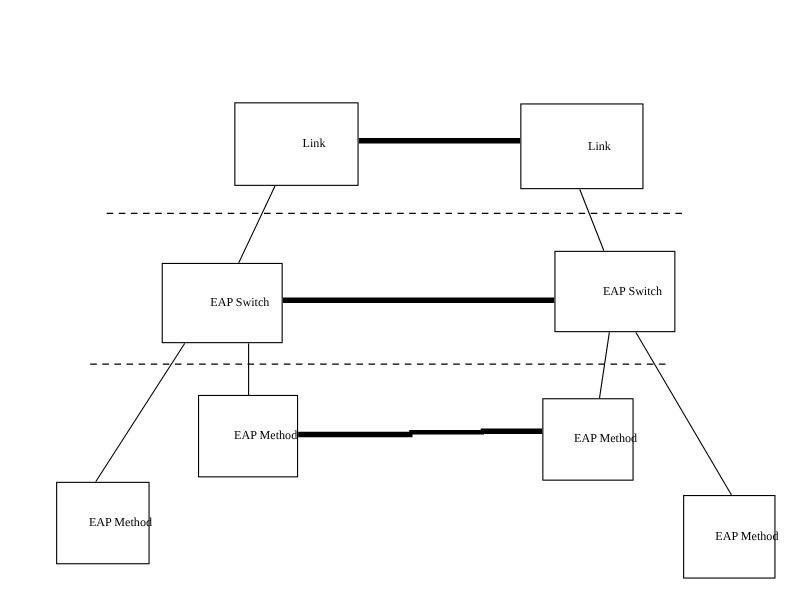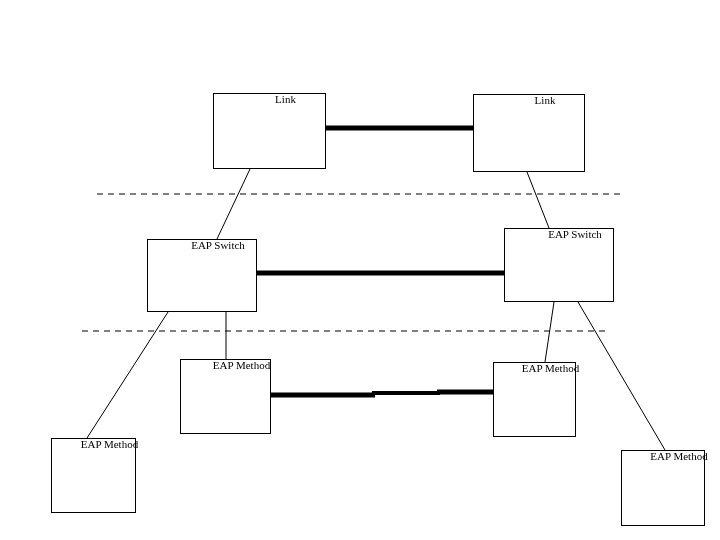--- a/index.html
+++ b/index.html
@@ -14,20 +14,21 @@
     background: #ffffff;
     overflow: hidden;
     font-family: "Liberation Serif", "DejaVu Serif", serif;
   }
   .node {
     position: absolute;
     box-sizing: border-box;
     border: 1px solid #000000;
     background: #ffffff;
     display: flex;
+    align-items: center;
     justify-content: center;
     z-index: 3;
     padding-left: 32px;
   }
   .node .label {
     font-size: 11px;
     color: #000000;
     line-height: 1;
     white-space: nowrap;
     text-align: center;

